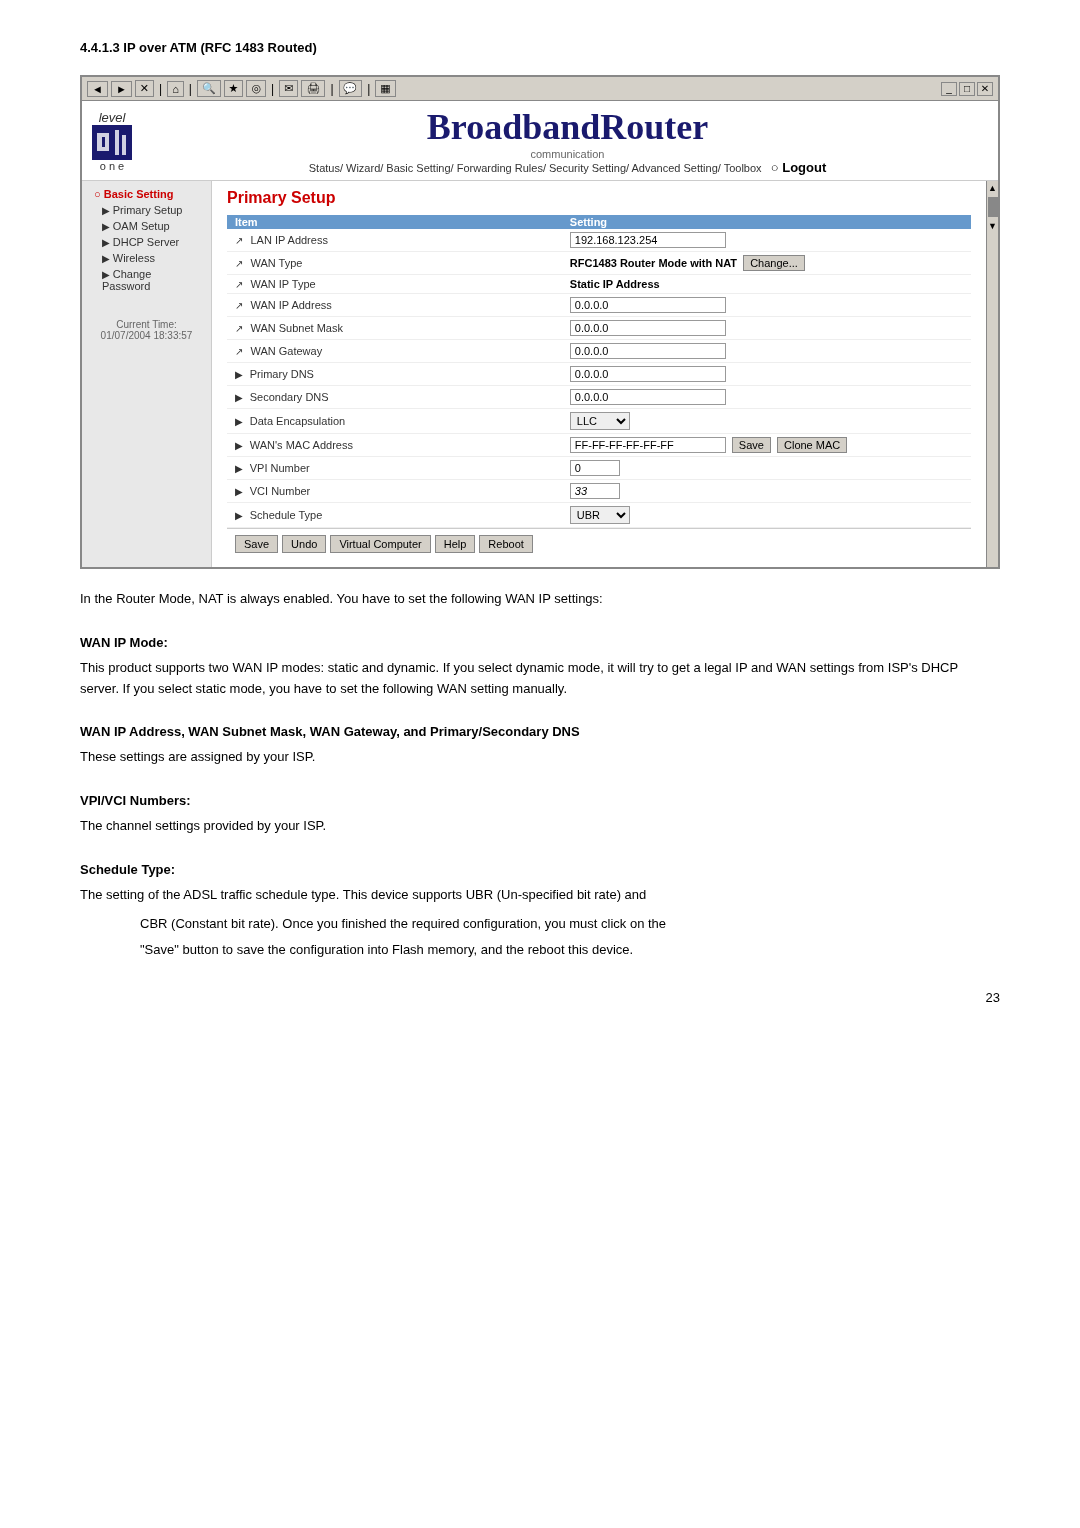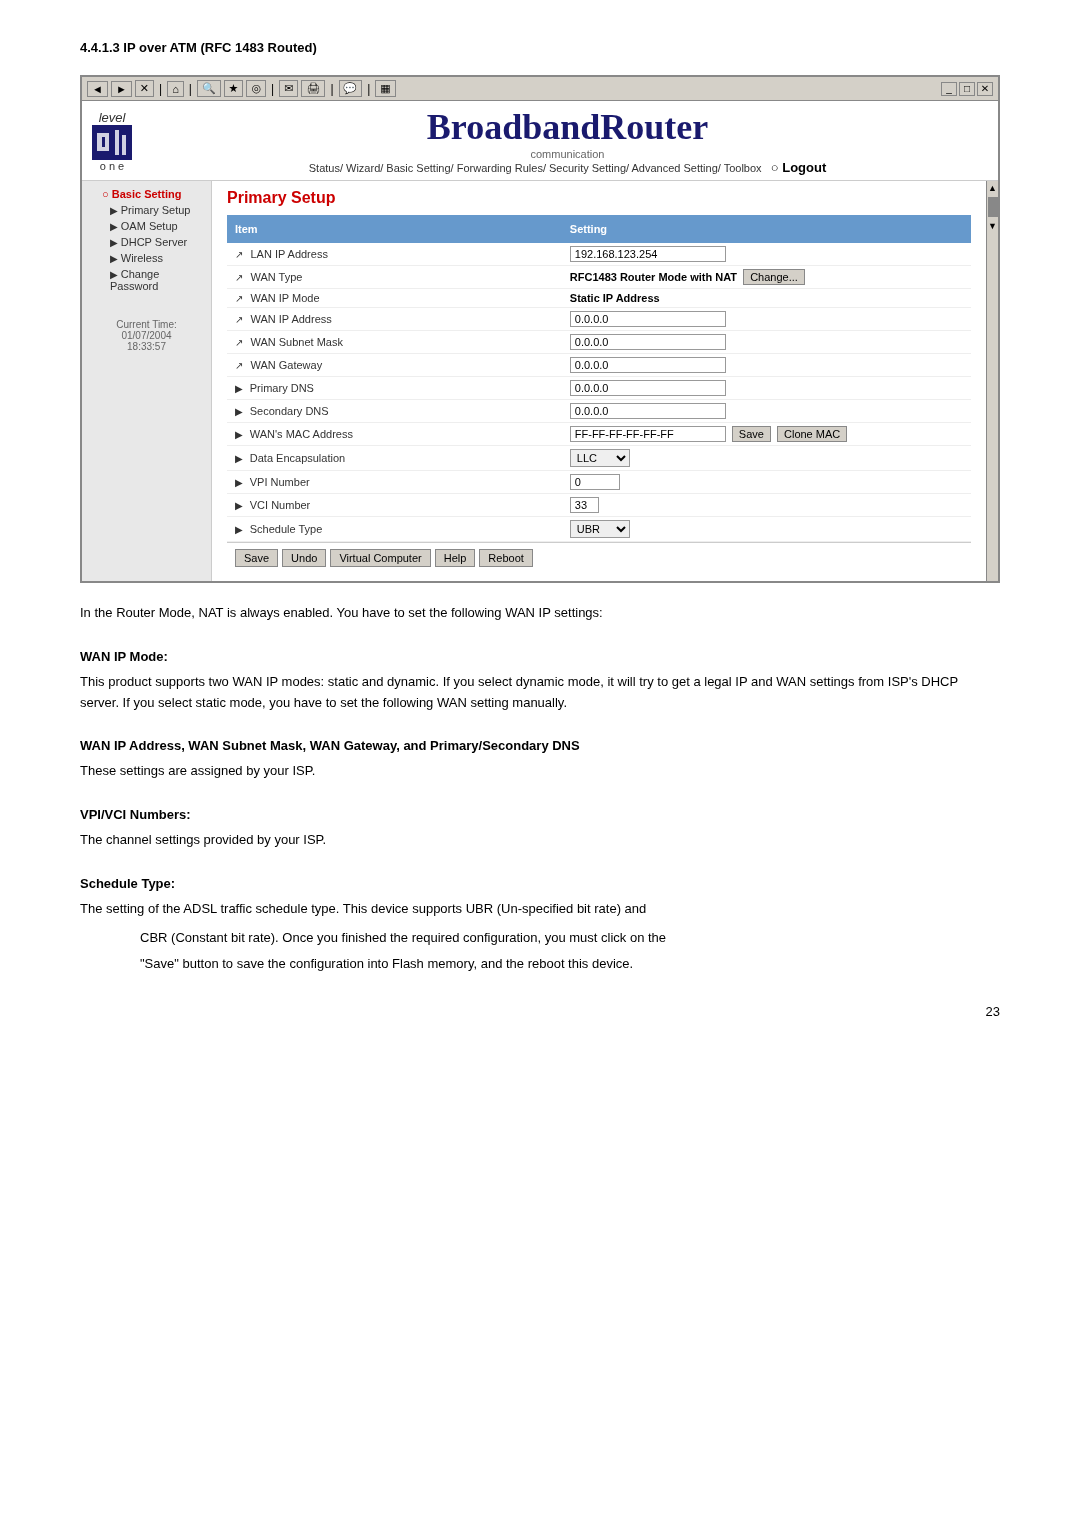--- a/index.html
+++ b/index.html
@@ -133,21 +133,21 @@
     .router-body {
       display: flex;
       background: #fff;
       min-height: 280px;
     }
 
     .sidebar {
       width: 130px;
       background: #e8e8e8;
       border-right: 1px solid #ccc;
-      padding: 5px 12px;
+      padding: 5px 4px;
       font-size: 11px;
     }
 
     .sidebar-item {
       padding: 2px 8px;
       cursor: pointer;
     }
 
     .sidebar-item.active {
       color: #cc0000;
@@ -187,21 +187,21 @@
 
     .settings-table {
       width: 100%;
       border-collapse: collapse;
       font-size: 11px;
     }
 
     .settings-table th {
       background: #6699cc;
       color: #fff;
-      padding: 8px 8px;
+      padding: 1px 8px;
       text-align: left;
       font-weight: bold;
     }
 
     .settings-table td {
       padding: 3px 8px;
       vertical-align: middle;
       border-bottom: 1px solid #eee;
     }
 
@@ -446,21 +446,21 @@
                 <span class="wan-type-info">
                   <strong>RFC1483 Router Mode with NAT</strong>
                 </span>
                 <button class="small-btn">Change...</button>
               </td>
             </tr>
 
             <tr>
               <td>
                 <span class="row-arrow">↗</span>
-                <span>WAN IP Mode</span>
+                <span>WAN IP Type</span>
               </td>
               <td>
                 <strong>Static IP Address</strong>
               </td>
             </tr>
 
             <tr>
               <td>
                 <span class="row-arrow">↗</span>
                 <span>WAN IP Address</span>
@@ -500,65 +500,65 @@
               </td>
             </tr>
 
             <tr>
               <td>
                 <span class="row-arrow">▶</span>
                 <span>Secondary DNS</span>
               </td>
               <td>
                 <input class="text-input" type="text" value="0.0.0.0" style="">
-              </td>
-            </tr>
-
-            <tr>
-              <td>
-                <span class="row-arrow">▶</span>
-                <span>WAN's MAC Address</span>
-              </td>
-              <td>
-                <input class="text-input" type="text" value="FF-FF-FF-FF-FF-FF" style="">
-                <button class="small-btn">Save</button>
-                <button class="small-btn">Clone MAC</button>
               </td>
             </tr>
 
             <tr>
               <td>
                 <span class="row-arrow">▶</span>
                 <span>Data Encapsulation</span>
               </td>
               <td>
                 <select class="dropdown-select">
                   <option>LLC</option>
                   <option>VC</option>
                 </select>
               </td>
             </tr>
 
             <tr>
               <td>
                 <span class="row-arrow">▶</span>
+                <span>WAN's MAC Address</span>
+              </td>
+              <td>
+                <input class="text-input" type="text" value="FF-FF-FF-FF-FF-FF" style="">
+                <button class="small-btn">Save</button>
+                <button class="small-btn">Clone MAC</button>
+              </td>
+            </tr>
+
+            <tr>
+              <td>
+                <span class="row-arrow">▶</span>
                 <span>VPI Number</span>
               </td>
               <td>
                 <input class="text-input" type="text" style="width: 50px;" value="0">
               </td>
             </tr>
 
             <tr>
               <td>
                 <span class="row-arrow">▶</span>
                 <span>VCI Number</span>
               </td>
               <td>
-                <input class="text-input" type="text" style="width: 29px;" value="33">
+                <input class="text-input" type="text" style="width: 50px; font-style: italic;" value="33">
               </td>
             </tr>
 
             <tr>
               <td>
                 <span class="row-arrow">▶</span>
                 <span>Schedule Type</span>
               </td>
               <td>
                 <select class="dropdown-select">

